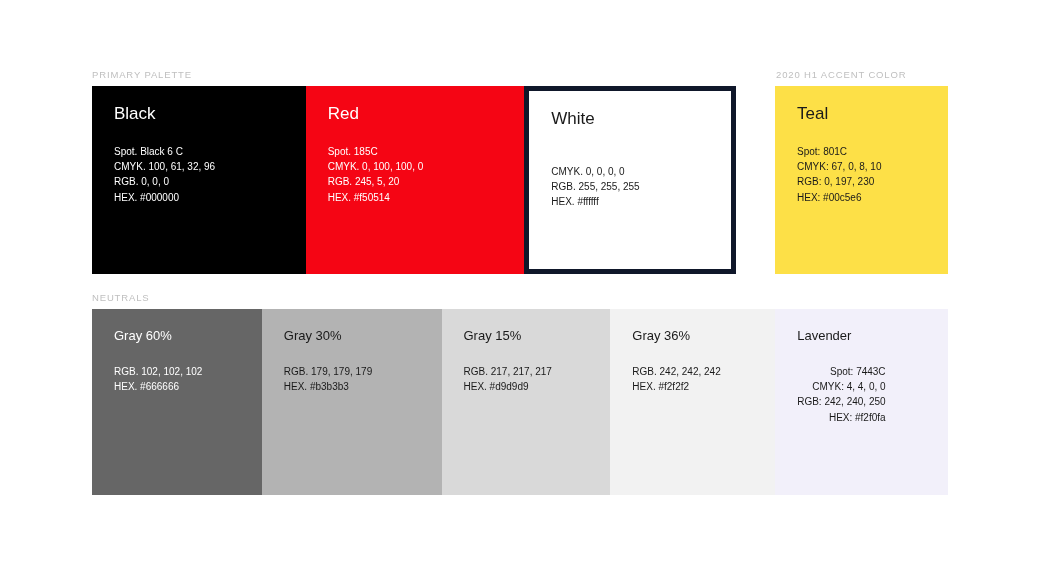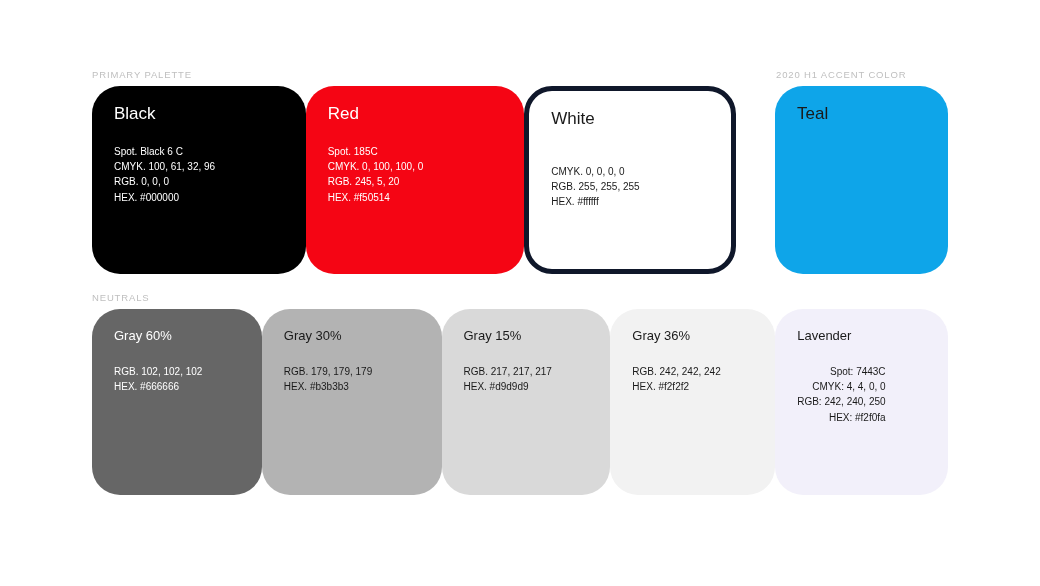--- a/index.html
+++ b/index.html
@@ -59,21 +59,20 @@
     left: 92px;
     top: 309px;
     width: 856px;
     height: 186px;
   }
 
   .swatch {
     position: relative;
     box-sizing: border-box;
     overflow: hidden;
-    border-radius: 28px;
   }
 
   .swatch-title {
     position: absolute;
     left: 22px;
     top: 19px;
     font-size: 17px;
     font-weight: 400;
     line-height: 1.1;
     white-space: nowrap;
@@ -149,22 +148,28 @@
         <div>RGB. 255, 255, 255</div>
         <div>HEX. #ffffff</div>
       </div>
     </div>
 
   </div>
 
   <div class="section-label" id="label-accent">2020 H1 ACCENT COLOR</div>
 
   <div class="row" id="row-accent">
-    <div class="swatch on-light" id="sw-teal" style="background:#0ea5e9;padding-left:44px;">
+    <div class="swatch on-light" id="sw-teal" style="background:#fde047;padding-left:44px;">
       <div class="swatch-title">Teal</div>
+      <div class="swatch-specs">
+        <div>Spot: 801C</div>
+        <div>CMYK: 67, 0, 8, 10</div>
+        <div>RGB: 0, 197, 230</div>
+        <div>HEX: #00c5e6</div>
+      </div>
     </div>
   </div>
 
   <div class="section-label" id="label-neutrals">NEUTRALS</div>
 
   <div class="row" id="row-neutrals">
 
     <div class="swatch neutral on-dark" id="sw-gray60" style="background:#666666;">
       <div class="swatch-title">Gray 60%</div>
       <div class="swatch-specs">

